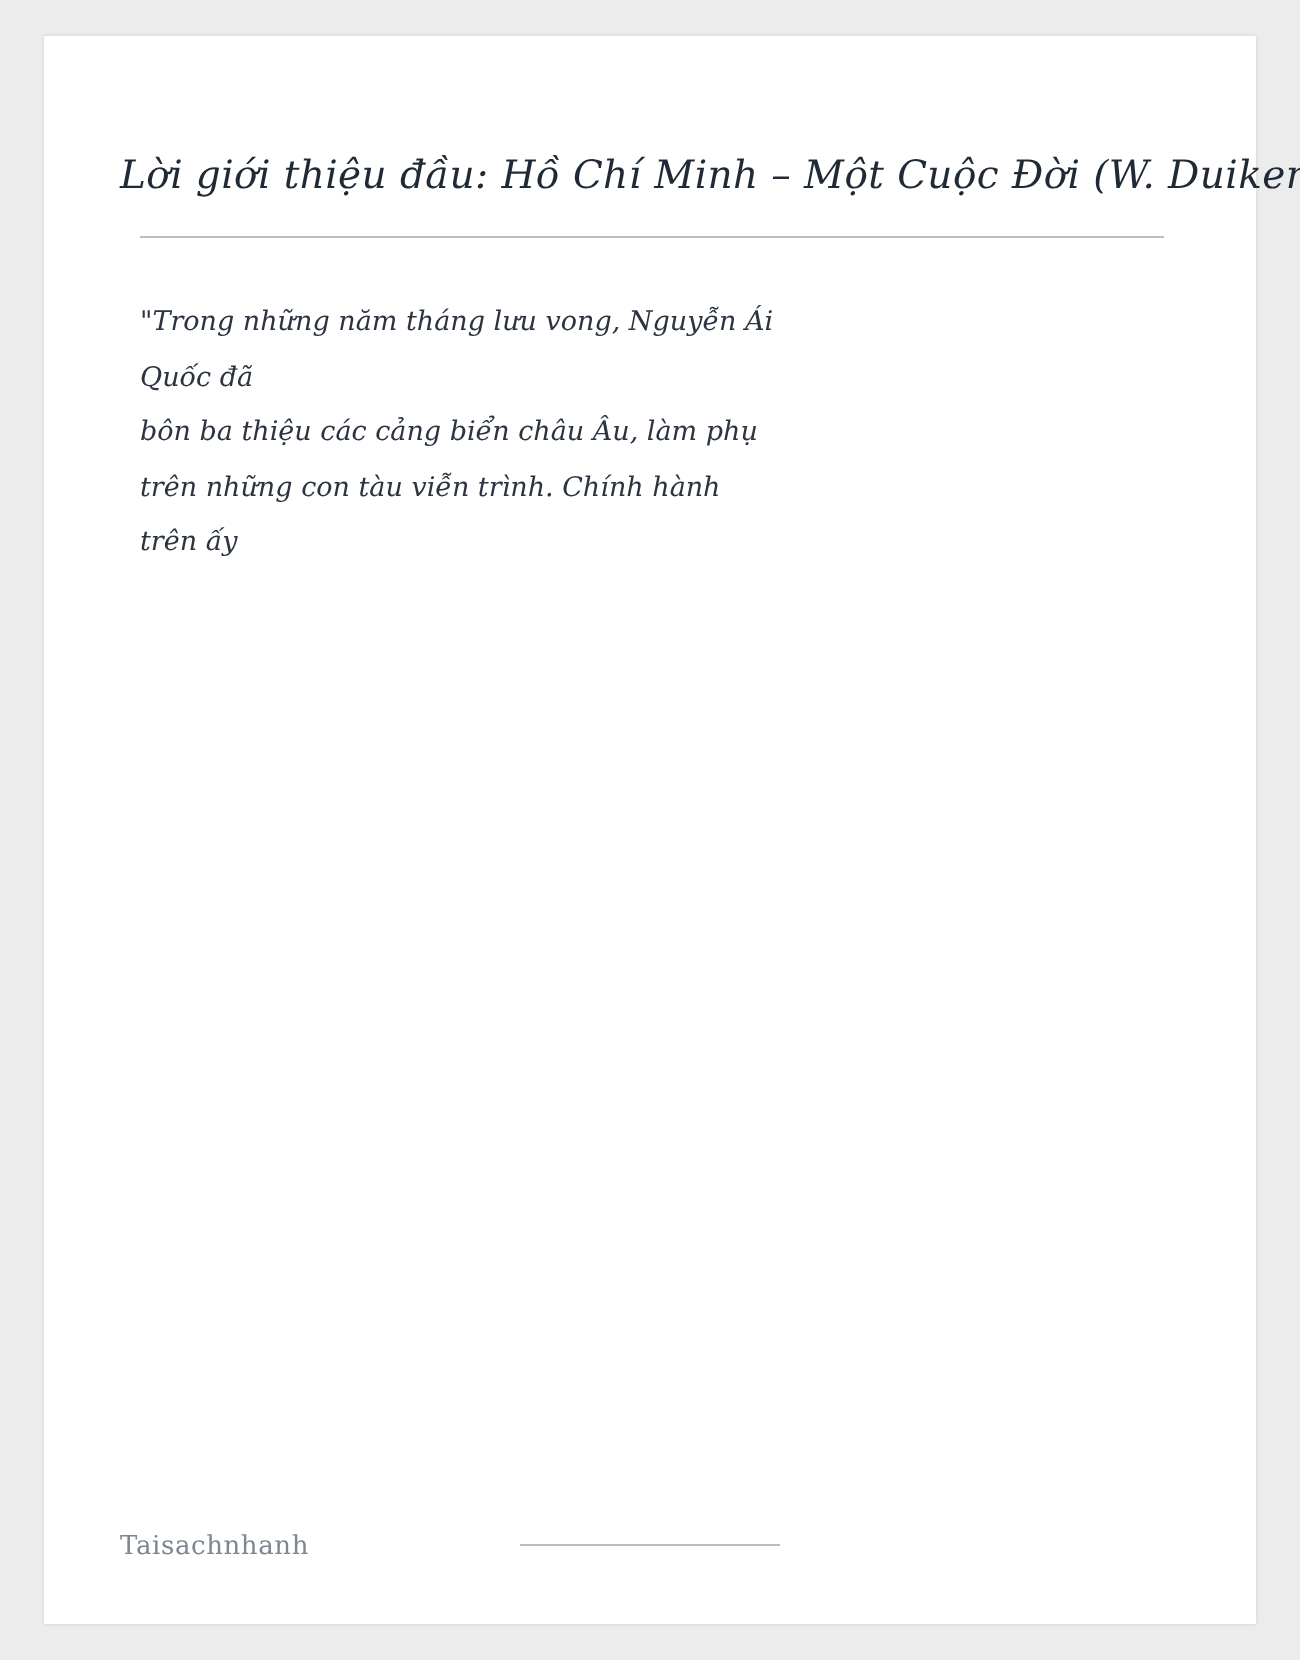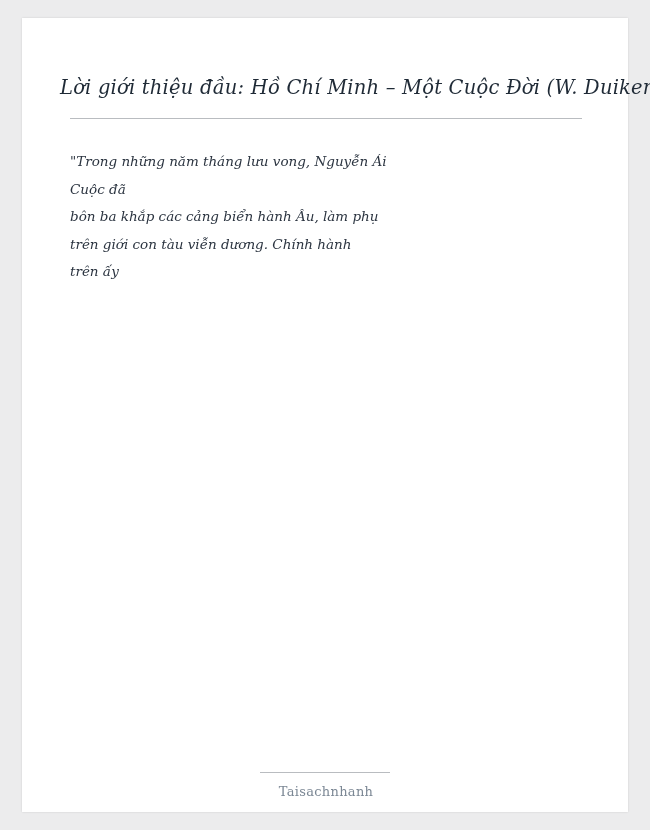--- a/index.html
+++ b/index.html
@@ -67,44 +67,43 @@
     position: absolute;
     left: 238px;
     top: 754px;
     width: 130px;
     height: 1px;
     background: #b9bcc0;
   }
   .footer-text {
     position: absolute;
     left: 38px;
-    top: 766px;
+    top: 748px;
     width: 532px;
-    text-align: center;
     font-family: "DejaVu Serif", serif;
     font-size: 13px;
     color: #7b8794;
     letter-spacing: 0.3px;
   }
 </style>
 </head>
 <body>
 
 <div class="page">
   <div class="page-inner">
 
     <div class="doc-title">Lời giới thiệu đầu: Hồ Chí Minh – Một Cuộc Đời (W. Duiker)</div>
 
     <div class="title-rule"></div>
 
     <div class="body-text">
       <div class="body-line">"Trong những năm tháng lưu vong, Nguyễn Ái</div>
-      <div class="body-line">Cuộc đã</div>
-      <div class="body-line">bôn ba khắp các cảng biển hành Âu, làm phụ</div>
-      <div class="body-line">trên giới con tàu viễn dương. Chính hành</div>
+      <div class="body-line">Quốc đã</div>
+      <div class="body-line">bôn ba thiệu các cảng biển châu Âu, làm phụ</div>
+      <div class="body-line">trên những con tàu viễn trình. Chính hành</div>
       <div class="body-line">trên ấy</div>
     </div>
 
     <div class="footer-rule"></div>
 
     <div class="footer-text">Taisachnhanh</div>
 
   </div>
 </div>
 

